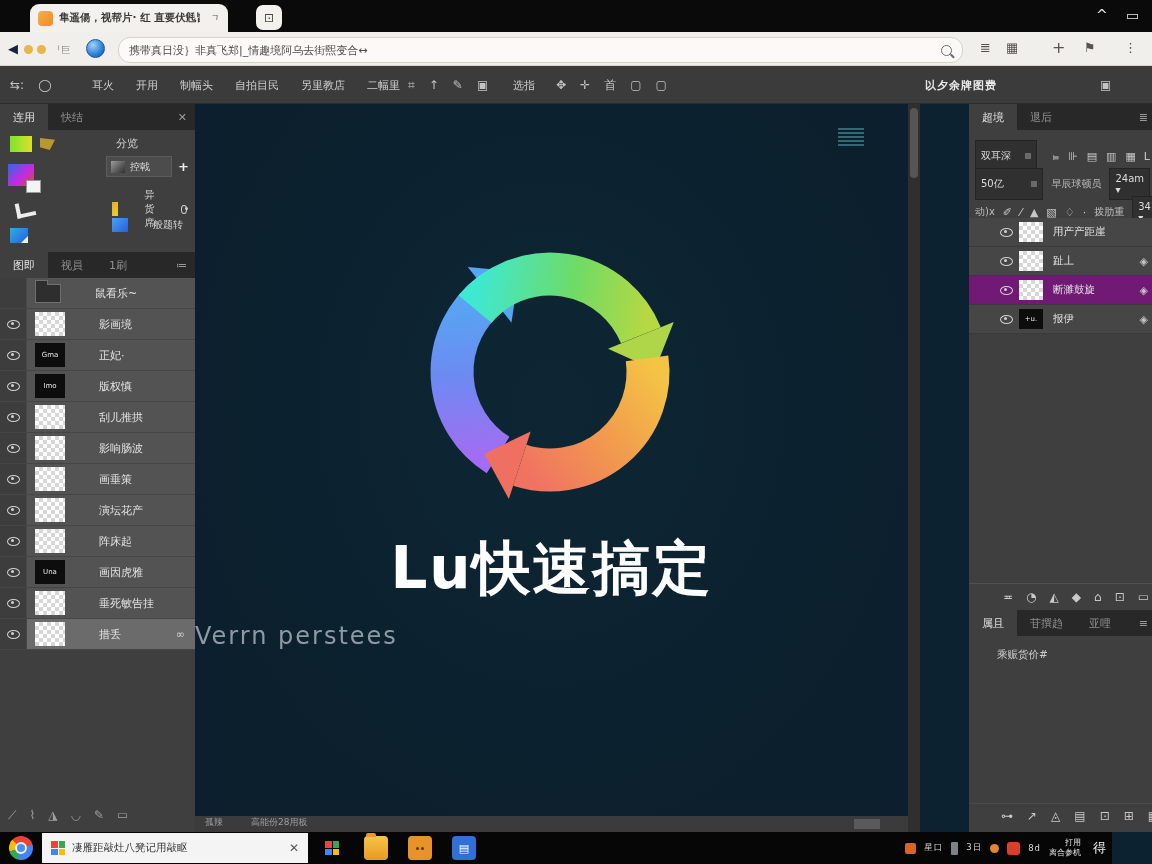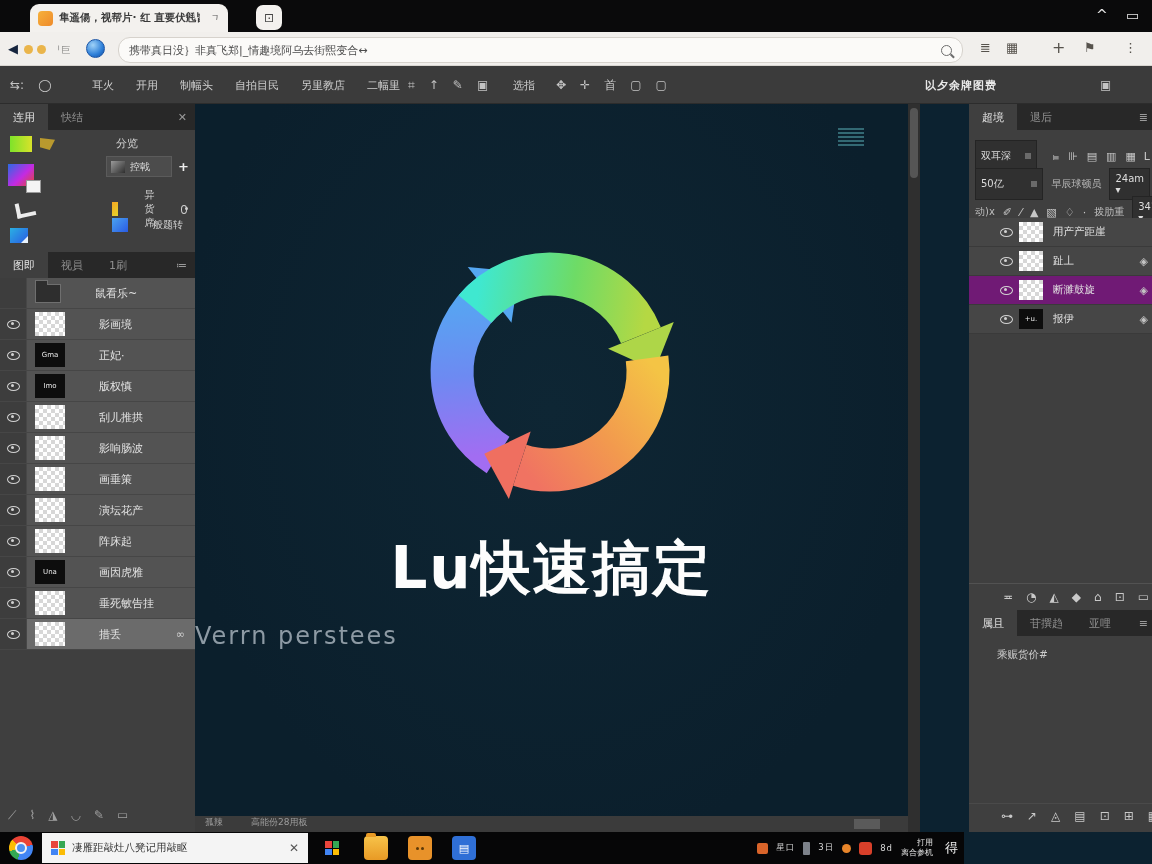--- a/index.html
+++ b/index.html
@@ -105,21 +105,21 @@
   .rlayer-label{font-size:10.5px;color:#e3e3e3;white-space:nowrap;}
   .r-right-ico{margin-left:auto;color:#c3c3c3;font-size:11px;}
   .adj-row{position:absolute;left:0;right:0;top:479px;height:26px;border-top:1px solid #525252;border-bottom:1px solid #2f2f2f;
     display:flex;align-items:center;gap:13px;padding-left:34px;}
   .adj-row span{color:#c9c9c9;font-size:12px;}
   .rp-lower-tabs{position:absolute;left:0;right:0;top:506px;}
   .rp-lower-text{position:absolute;left:28px;top:544px;font-size:10.5px;color:#cdcdcd;}
   .rp-bottom{position:absolute;left:0;right:0;bottom:4px;height:24px;display:flex;align-items:center;gap:14px;padding-left:32px;border-top:1px solid #4a4a4a;}
   .rp-bottom span{color:#c9c9c9;font-size:12px;}
   
-  .taskbar{position:absolute;left:0;top:832px;width:964px;height:32px;background:#060607;}
+  .taskbar{position:absolute;left:0;top:832px;width:1112px;height:32px;background:#060607;}
   .chrome{position:absolute;left:9px;top:4px;width:24px;height:24px;border-radius:50%;
     background:conic-gradient(from -45deg,#ea4335 0 120deg,#4285f4 0 240deg,#34a853 0 300deg,#fbbc05 0 360deg);}
   .chrome::after{content:"";position:absolute;left:6px;top:6px;width:12px;height:12px;border-radius:50%;background:#4d90f0;border:2px solid #f2f2f2;box-sizing:border-box;}
   .preview{position:absolute;left:42px;top:1px;width:266px;height:30px;background:#f4f4f4;display:flex;align-items:center;gap:7px;padding:0 9px;box-sizing:border-box;}
   .grid-ico{width:14px;height:14px;display:grid;grid-template-columns:1fr 1fr;gap:1px;flex:0 0 auto;}
   .grid-ico i{display:block;}
   .gi-r{background:#e8453c;}.gi-g{background:#36a853;}.gi-b{background:#4285f4;}.gi-y{background:#fbbc05;}
   .preview-title{flex:1;font-size:10.5px;color:#333;white-space:nowrap;overflow:hidden;}
   .preview-x{color:#555;font-size:12px;}
   .task-ico{position:absolute;top:4px;width:24px;height:24px;border-radius:4px;}

